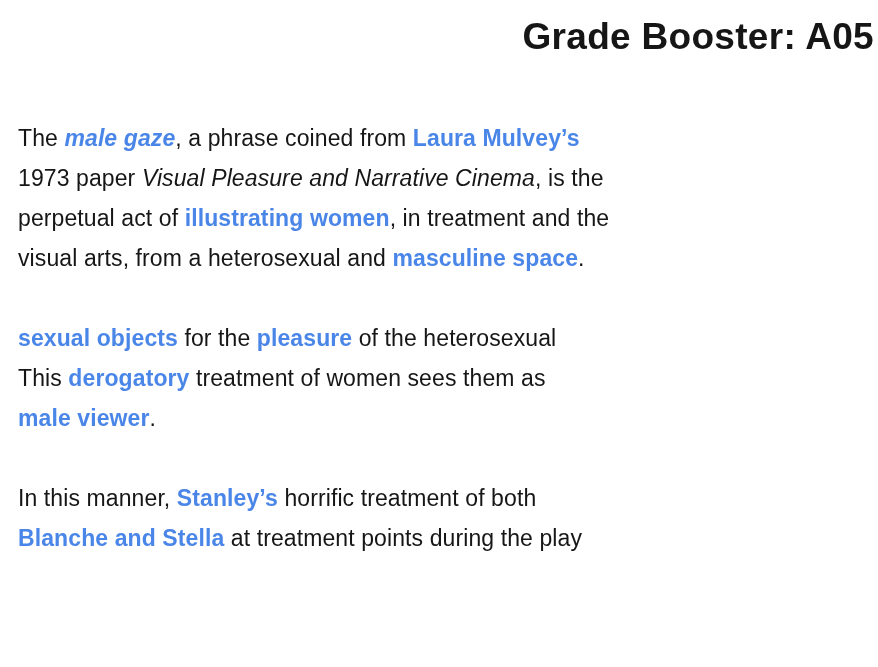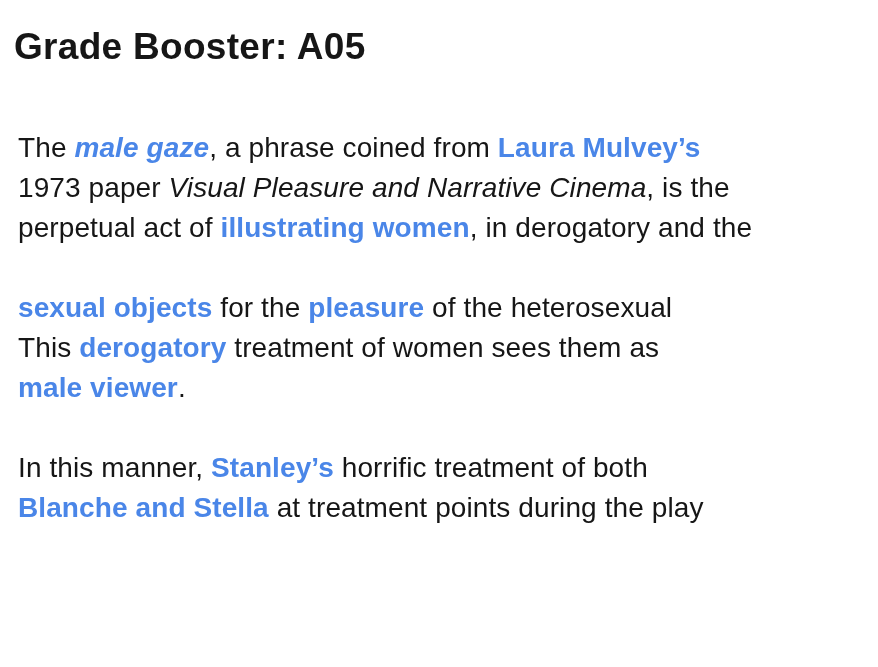--- a/index.html
+++ b/index.html
@@ -6,54 +6,55 @@
   .slide {
     position: relative;
     width: 878px;
     height: 667px;
     background: var(--bg, #ffffff);
     overflow: hidden;
     font-family: "Liberation Sans", "DejaVu Sans", sans-serif;
     color: var(--ink, #161616);
   }
   .title {
-    margin: 14px;
+    margin: 4px;
     padding-top: 12px;
-    text-align: left;
+    text-align: right;
     font-size: 37px;
     font-weight: 700;
     letter-spacing: 0.3px;
     color: var(--ink, #161616);
   }
   .content {
     margin-top: 60px;
     padding: 0 14px 0 18px;
   }
   .para {
     margin: 0 0 40px 0;
-    font-size: 28px;
+    font-size: 23px;
     line-height: 40px;
     letter-spacing: 0.1px;
   }
   .line { white-space: pre; }
   .seg-plain { color: var(--ink, #161616); }
   .seg-blue { color: var(--accent, #4a86e8); font-weight: 700; }
   .seg-blue-italic { color: var(--accent, #4a86e8); font-weight: 700; font-style: italic; }
   .seg-italic { color: var(--ink, #161616); font-style: italic; }
 </style>
 </head>
 <body>
 
 <div class="slide">
   <h1 class="title">Grade Booster: A05</h1>
   <div class="content" id="content">
       <div class="para">
         <div class="line"><span class="seg-plain">The </span><span class="seg-blue-italic">male gaze</span><span class="seg-plain">, a phrase coined from </span><span class="seg-blue">Laura Mulvey’s</span></div>
         <div class="line"><span class="seg-plain">1973 paper </span><span class="seg-italic">Visual Pleasure and Narrative Cinema</span><span class="seg-plain">, is the</span></div>
-        <div class="line"><span class="seg-plain">perpetual act of </span><span class="seg-blue">illustrating women</span><span class="seg-plain">, in derogatory and the</span></div>
+        <div class="line"><span class="seg-plain">perpetual act of </span><span class="seg-blue">illustrating women</span><span class="seg-plain">, in treatment and the</span></div>
+        <div class="line"><span class="seg-plain">visual arts, from a heterosexual and </span><span class="seg-blue">masculine space</span><span class="seg-plain">.</span></div>
       </div>
       <div class="para">
         <div class="line"><span class="seg-blue">sexual objects</span><span class="seg-plain"> for the </span><span class="seg-blue">pleasure</span><span class="seg-plain"> of the heterosexual</span></div>
         <div class="line"><span class="seg-plain">This </span><span class="seg-blue">derogatory</span><span class="seg-plain"> treatment of women sees them as</span></div>
         <div class="line"><span class="seg-blue">male viewer</span><span class="seg-plain">.</span></div>
       </div>
       <div class="para">
         <div class="line"><span class="seg-plain">In this manner, </span><span class="seg-blue">Stanley’s</span><span class="seg-plain"> horrific treatment of both</span></div>
         <div class="line"><span class="seg-blue">Blanche and Stella</span><span class="seg-plain"> at treatment points during the play</span></div>
       </div>

